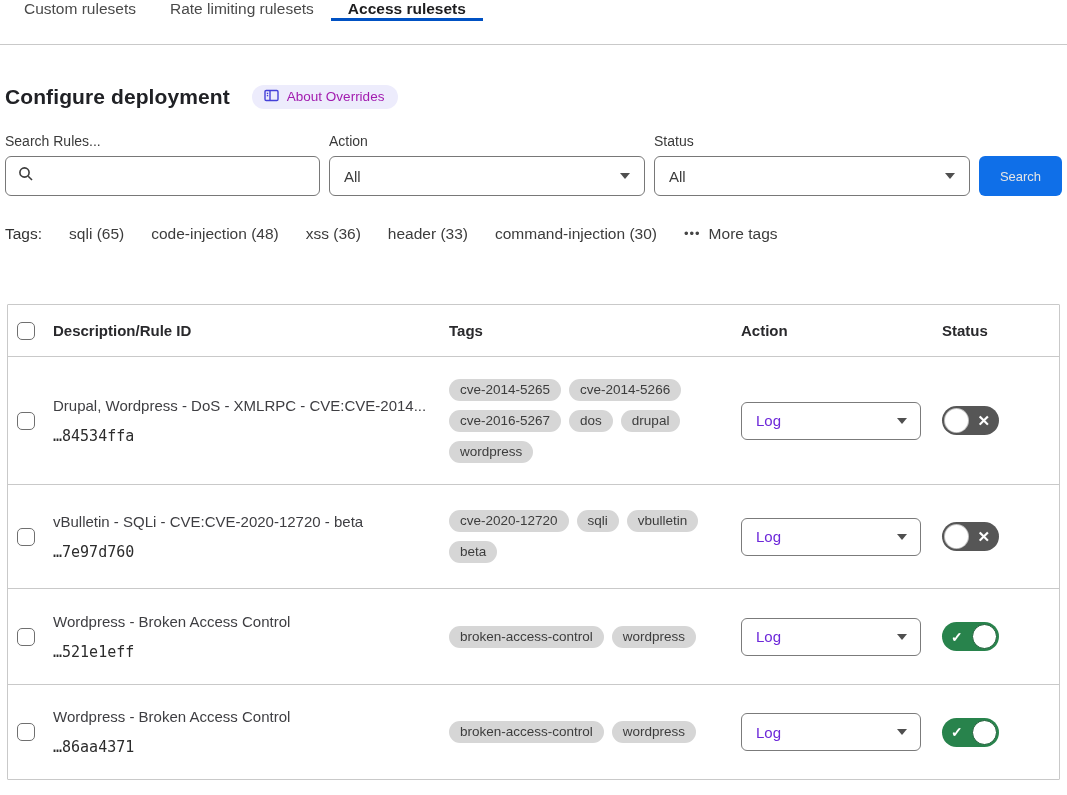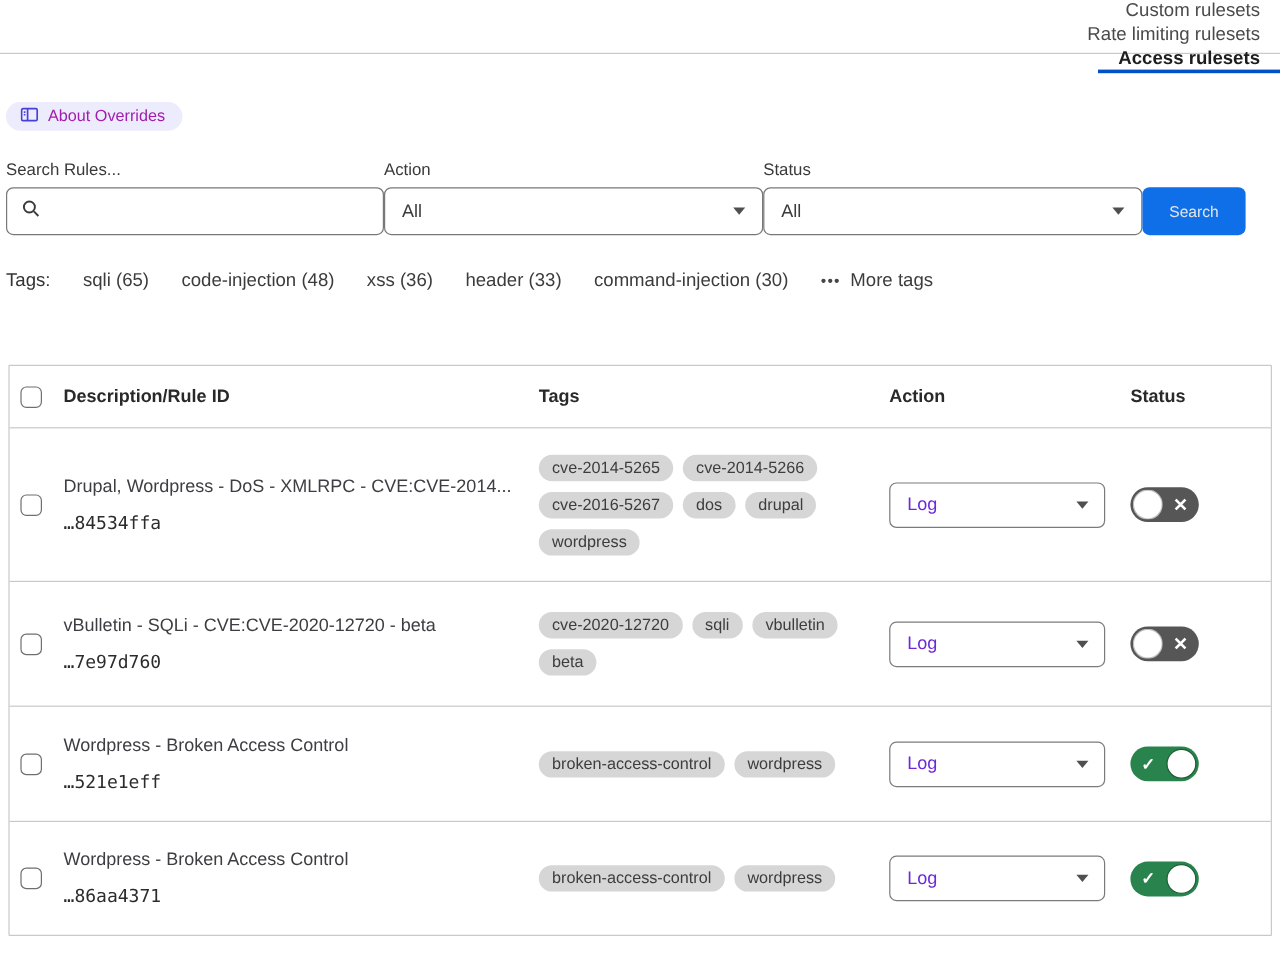--- a/index.html
+++ b/index.html
@@ -2,36 +2,36 @@
 <html><head>
 <meta charset="utf-8">
 <style>
   * { margin:0; padding:0; box-sizing:border-box; }
   html,body { background:#fff; }
   body {
     width:1067px; height:795px; overflow:hidden; position:relative;
     font-family:"Liberation Sans", sans-serif; color:#363636;
   }
   
-  .tabbar { display:flex; align-items:flex-end; padding-left:7px; border-bottom:1px solid #c9c9c9; height:45px;flex-direction:column; }
+  .tabbar { display:flex; align-items:flex-start; padding-left:7px; border-bottom:1px solid #c9c9c9; height:45px; }
   .tab {
     display:flex; align-items:center; padding:0 17px; font-size:15.5px; color:#4a4a4a;
     border-bottom:3px solid transparent; margin-bottom:-1px; cursor:pointer;
   }
   .tab.active { color:#1d1d1f; font-weight:700; border-bottom-color:#0051c3; }
   
   .page-head { display:flex; align-items:center; gap:22px; margin:40px 0 0 5px; }
   .page-title { font-size:21px; font-weight:700; color:#202125; letter-spacing:.1px; }
   .badge {
     display:inline-flex; align-items:flex-start; gap:8px; background:#edecfc; color:#a21caf;
     font-size:13.5px; padding:4px 14px 5px 12px; border-radius:12px; cursor:pointer;
   }
   .badge svg { display:block; }
   
-  .filters { display:flex; align-items:flex-end; gap:0; margin:24px 5px 0 5px; }
+  .filters { display:flex; align-items:flex-end; gap:9px; margin:24px 5px 0 5px; }
   .field { display:flex; flex-direction:column; }
   .field-label { font-size:14px; color:#3a3a3a; margin-bottom:7px; }
   .search-box {
     width:315px; height:40px; border:1px solid #787878; border-radius:6px;
     display:flex; align-items:center; padding-left:12px; background:#fff;
   }
   .search-box input {
     border:none; outline:none; flex:1; height:100%; font-size:15px;
     font-family:"Liberation Sans", sans-serif; background:transparent; margin-left:8px;
   }
@@ -96,20 +96,21 @@
 </head>
 <body>
 
 <div class="tabbar">
   <div class="tab">Custom rulesets</div>
   <div class="tab">Rate limiting rulesets</div>
   <div class="tab active">Access rulesets</div>
 </div>
 
 <div class="page-head">
+  <div class="page-title">Configure deployment</div>
   <div class="badge">
     <span>
       <svg width="15" height="13" viewBox="0 0 15 13" fill="none" stroke="#4541d8" stroke-width="1.4">
         <rect x="1" y="1.5" width="13" height="10" rx="1.2"></rect>
         <line x1="6" y1="1.5" x2="6" y2="11.5"></line>
         <line x1="2.8" y1="4.4" x2="4.2" y2="4.4"></line>
         <line x1="2.8" y1="6.6" x2="4.2" y2="6.6"></line>
       </svg>
     </span>
     <span>About Overrides</span>

